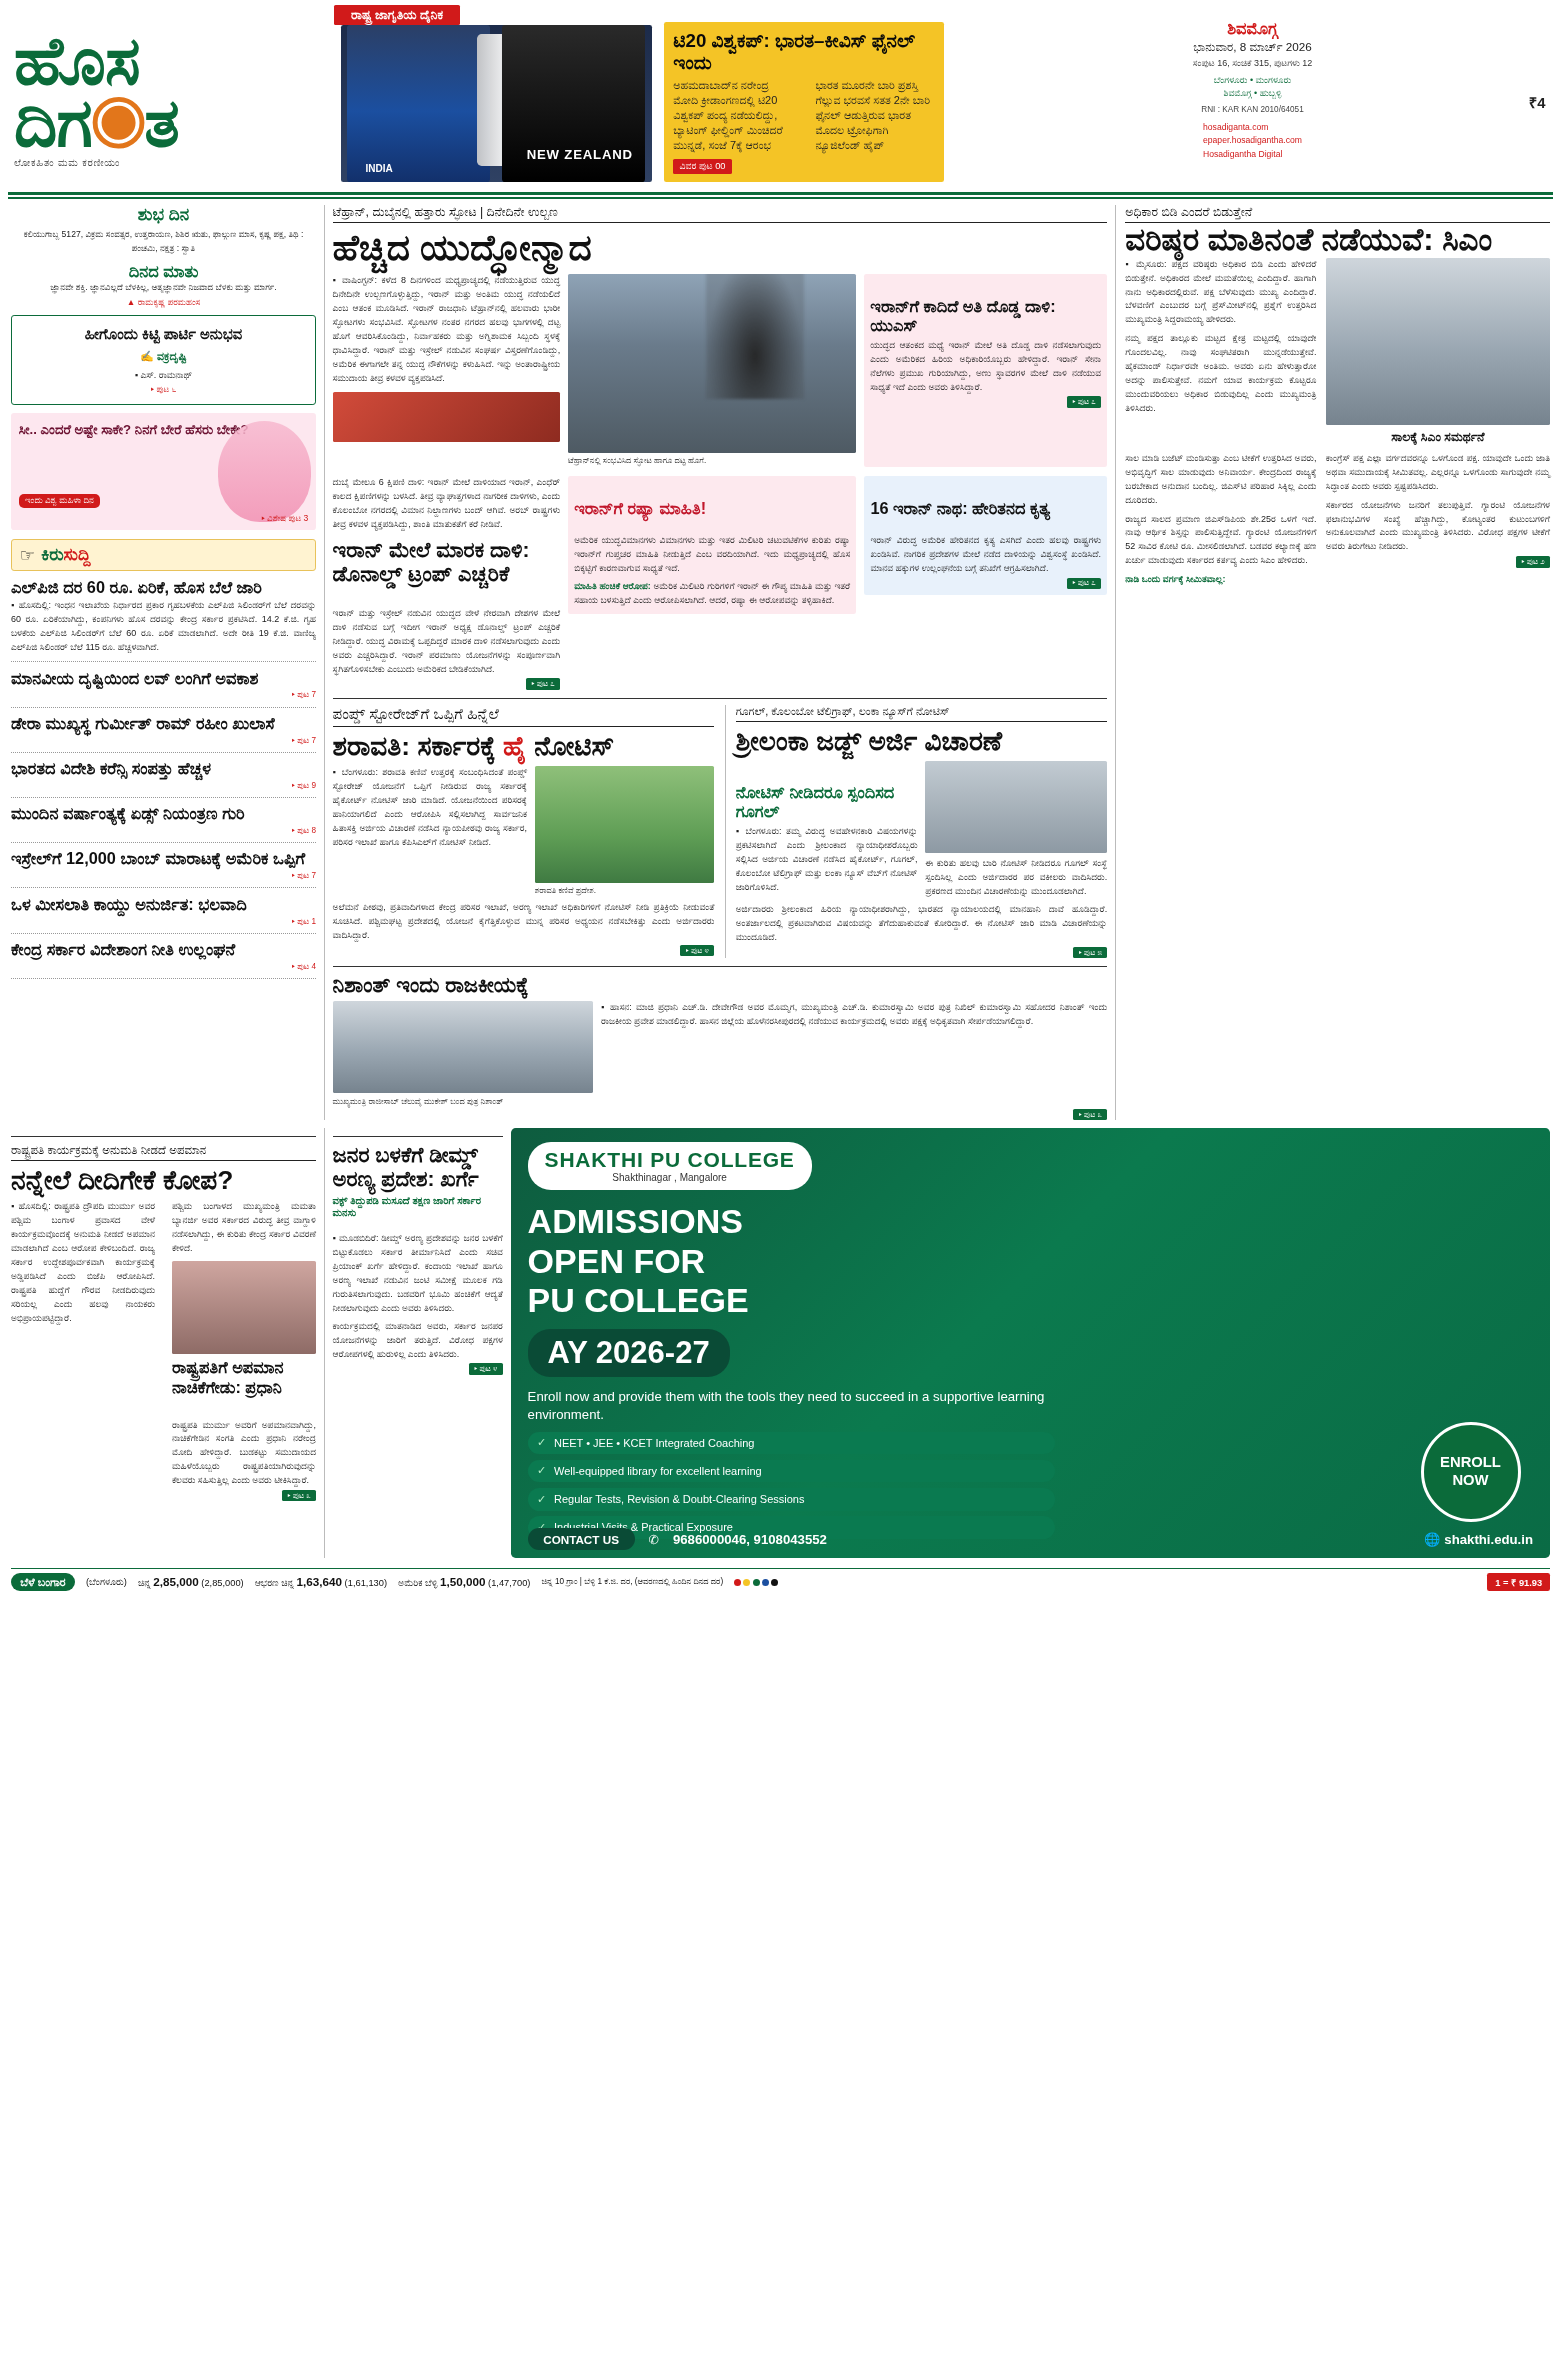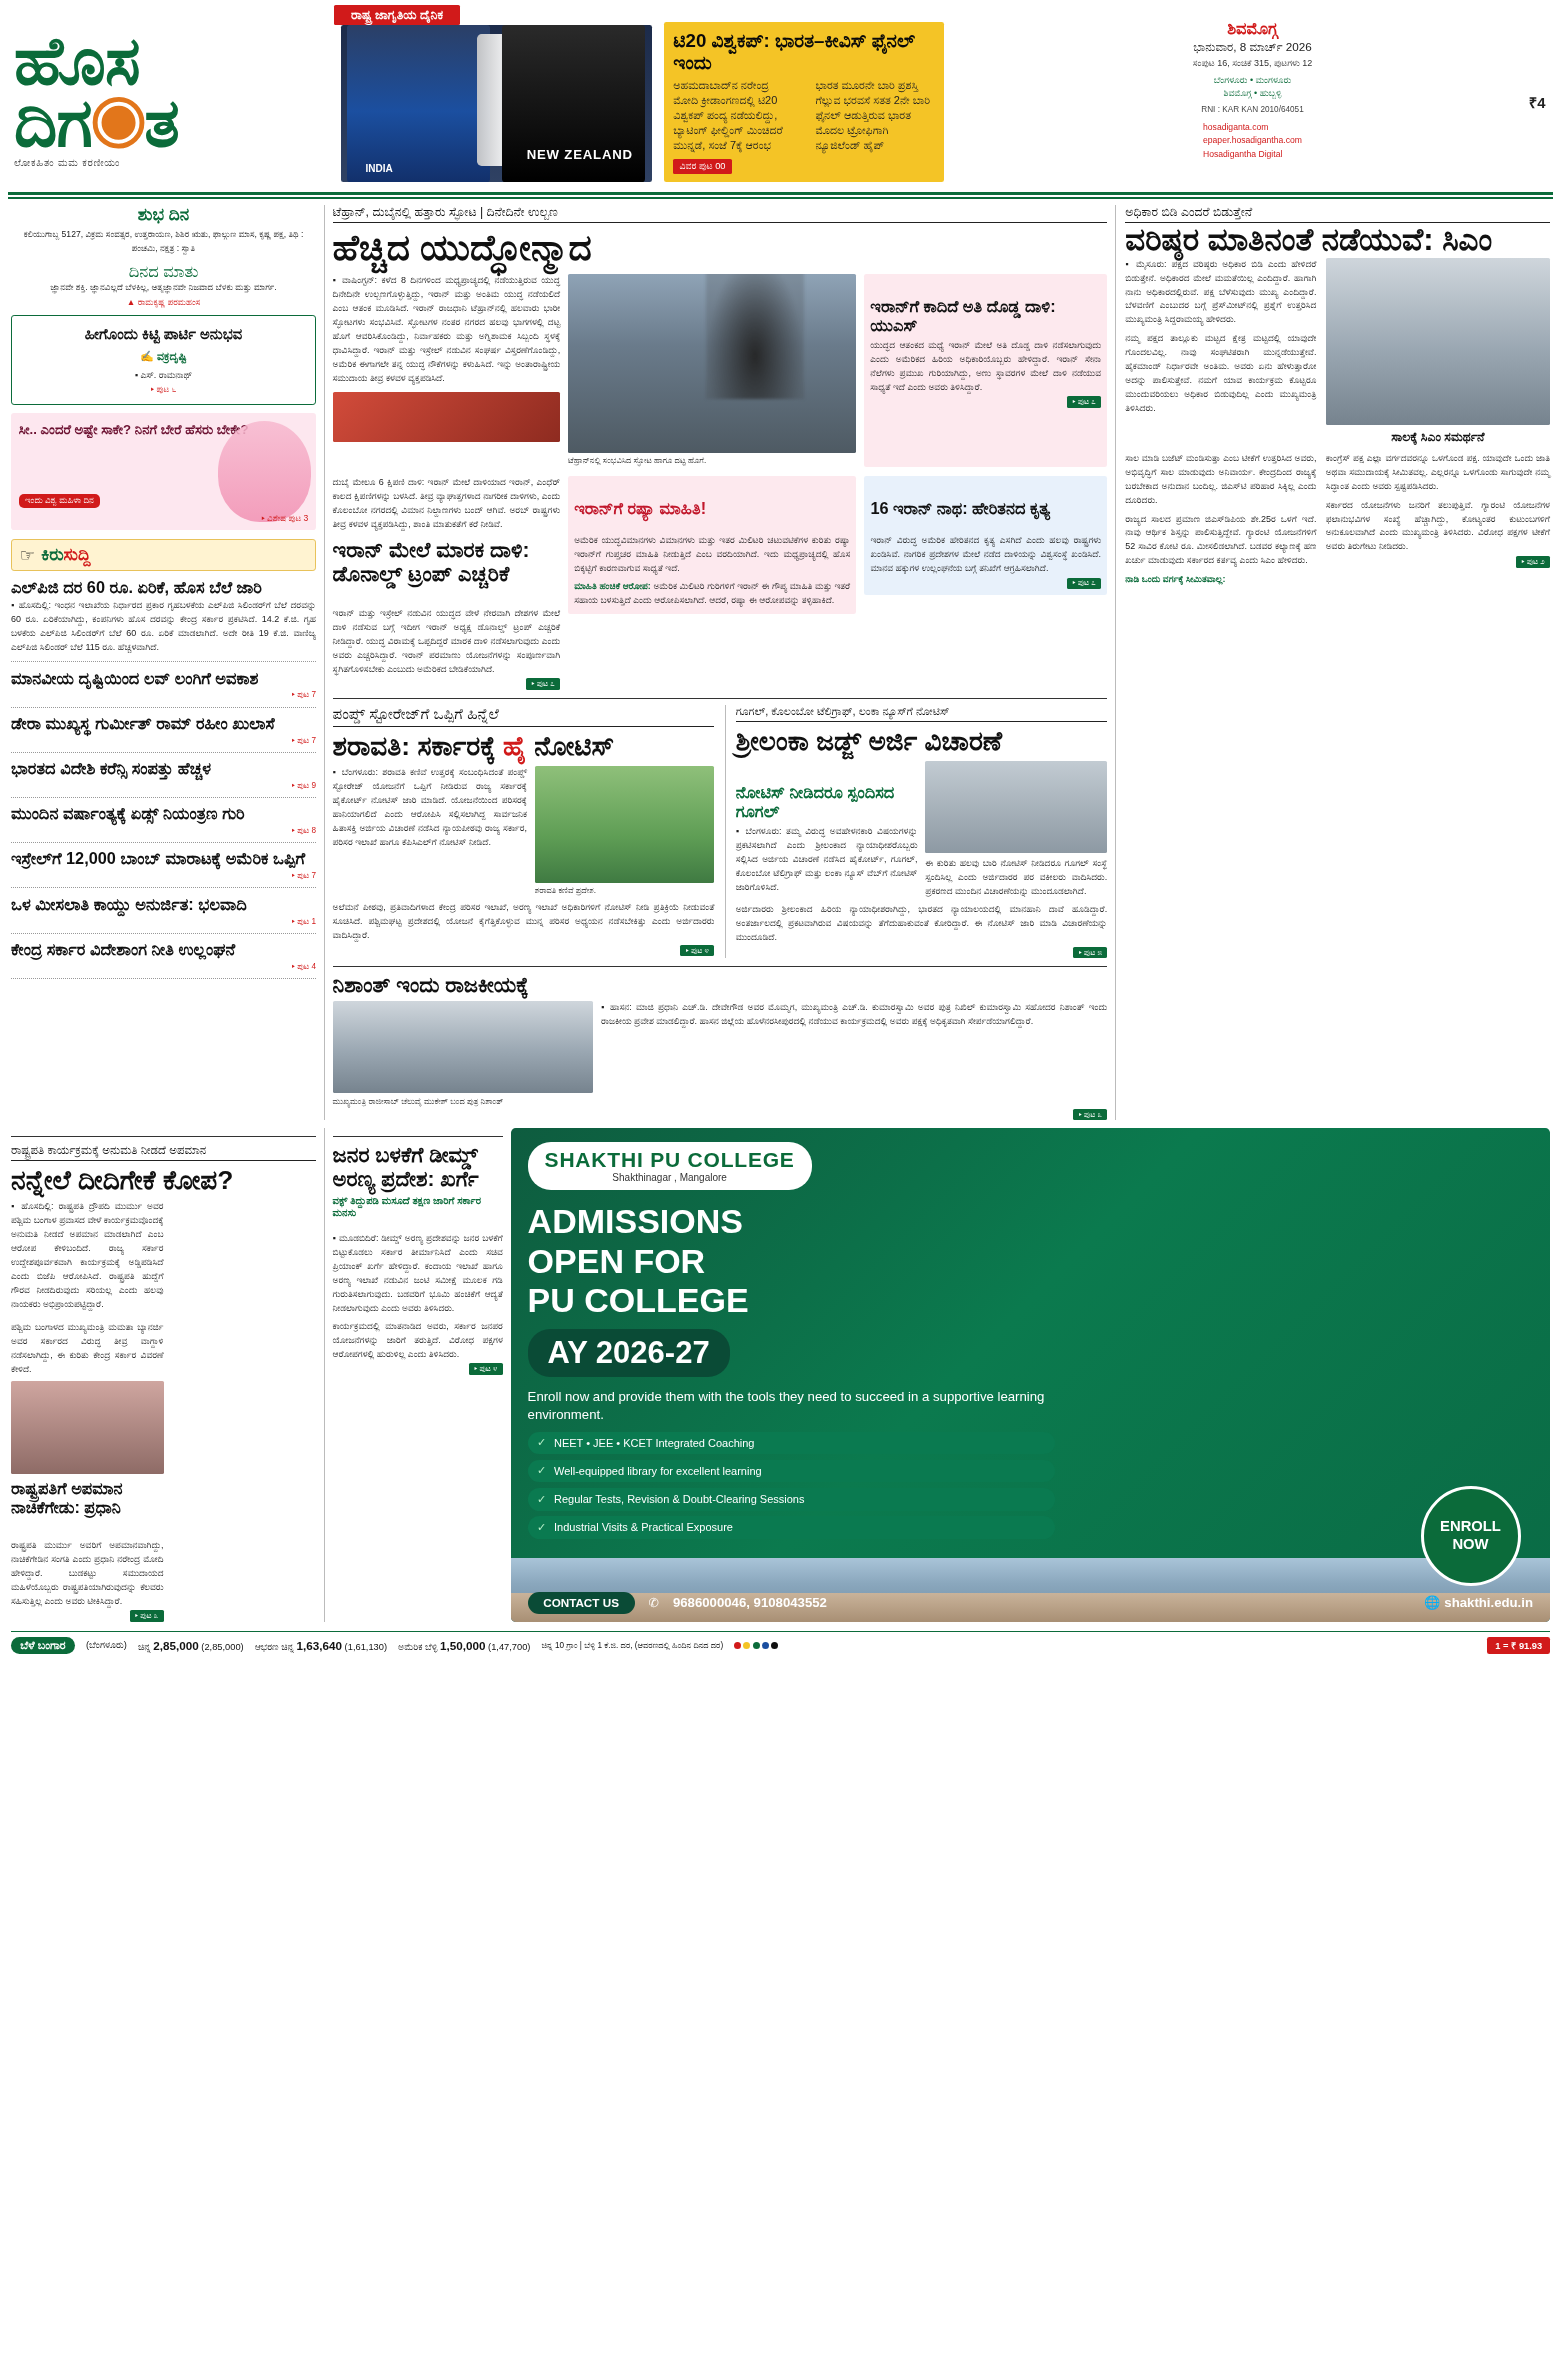--- a/index.html
+++ b/index.html
@@ -61,21 +61,21 @@
   .hl-md { font-size:21px; line-height:1.14;}
   .hl-sm { font-size:16.3px; line-height:1.18;}
   .body-txt { font-size:9px; line-height:1.55; text-align:justify; color:#1a1a1a;}
   .lead { font-weight:bold; color:#0b6b3a;}
   .more { color:#fff; background:#0b6b3a; font-size:7.8px; padding:0.8px 5.4px; border-radius:1.6px; float:right; margin-top:1.6px;}
 
   
   .shubha { text-align:center; }
   .shubha .t { color:#0b6b3a; font-size:17px; font-weight:bold; }
   .shubha .s { font-size:8.6px; line-height:1.6; margin-top:3.1px; color:#222;}
-  .dina { color:#0b6b3a; font-size:16.3px; font-weight:normal; margin-top:6.2px;}
+  .dina { color:#0b6b3a; font-size:16.3px; font-weight:bold; margin-top:6.2px;}
   .dina-s { font-size:8.6px; line-height:1.6; color:#222;}
   .author { font-size:8.6px; color:#d11a1a; margin-top:3.1px;}
   .quotebox { border:0.8px solid #0b6b3a; border-radius:3.1px; padding:9.3px 7.8px; margin-top:6.2px; text-align:center;}
   .quotebox .q { font-size:14.8px; font-weight:bold; line-height:1.3; color:#111;}
   .quotebox .src { font-size:11px; color:#0b6b3a; margin-top:6.2px; font-weight:bold;}
   .quotebox .by { font-size:9px; margin-top:6.2px; color:#222;}
   .quotebox .pg { font-size:8.6px; color:#d11a1a; margin-top:3.1px;}
   .pinkbox { margin-top:7.8px; background:#fde7ef; border-radius:3.1px; padding:7.8px; position:relative; min-height:117px;}
   .pinkbox .line { font-size:13.2px; font-weight:bold; line-height:1.35; color:#6b1030;}
   .pinkbox .tagred { position:absolute; left:7.8px; bottom:22px; background:#d11a1a; color:#fff; font-size:8.6px; padding:1.6px 6.2px; border-radius:5px;}
@@ -381,21 +381,21 @@
         </div>
       </div>
     </div>
   </div>
 
   <div class="grid" style="margin-top:7.8px;">
     <div class="col-left">
       <hr class="sep">
       <div class="kicker" style="font-size:11.7px;">ರಾಷ್ಟ್ರಪತಿ ಕಾರ್ಯಕ್ರಮಕ್ಕೆ ಅನುಮತಿ ನೀಡದೆ ಅಪಮಾನ</div>
       <h2 class="kan hl-lg">ನನ್ನೇಲೆ ದೀದಿಗೇಕೆ ಕೋಪ?</h2>
-      <div style="display:flex; gap:9px; margin-top:4.7px;flex-direction:column;">
+      <div style="display:flex; gap:17px; margin-top:4.7px;">
         <div style="width:50%;" class="body-txt">▪ ಹೊಸದಿಲ್ಲಿ: ರಾಷ್ಟ್ರಪತಿ ದ್ರೌಪದಿ ಮುರ್ಮು ಅವರ ಪಶ್ಚಿಮ ಬಂಗಾಳ ಪ್ರವಾಸದ ವೇಳೆ ಕಾರ್ಯಕ್ರಮವೊಂದಕ್ಕೆ ಅನುಮತಿ ನೀಡದೆ ಅಪಮಾನ ಮಾಡಲಾಗಿದೆ ಎಂಬ ಆರೋಪ ಕೇಳಿಬಂದಿದೆ. ರಾಜ್ಯ ಸರ್ಕಾರ ಉದ್ದೇಶಪೂರ್ವಕವಾಗಿ ಕಾರ್ಯಕ್ರಮಕ್ಕೆ ಅಡ್ಡಿಪಡಿಸಿದೆ ಎಂದು ಬಿಜೆಪಿ ಆರೋಪಿಸಿದೆ. ರಾಷ್ಟ್ರಪತಿ ಹುದ್ದೆಗೆ ಗೌರವ ನೀಡದಿರುವುದು ಸರಿಯಲ್ಲ ಎಂದು ಹಲವು ನಾಯಕರು ಅಭಿಪ್ರಾಯಪಟ್ಟಿದ್ದಾರೆ.</div>
         <div style="width:50%;">
           <div class="body-txt">ಪಶ್ಚಿಮ ಬಂಗಾಳದ ಮುಖ್ಯಮಂತ್ರಿ ಮಮತಾ ಬ್ಯಾನರ್ಜಿ ಅವರ ಸರ್ಕಾರದ ವಿರುದ್ಧ ತೀವ್ರ ವಾಗ್ದಾಳಿ ನಡೆಸಲಾಗಿದ್ದು, ಈ ಕುರಿತು ಕೇಂದ್ರ ಸರ್ಕಾರ ವಿವರಣೆ ಕೇಳಿದೆ.</div>
           <div class="ph" style="height:93px; margin-top:4.7px; background:linear-gradient(180deg,#cfa6a0,#8e6b66);"></div>
           <h4 class="kan hl-sm" style="margin-top:4.7px;">ರಾಷ್ಟ್ರಪತಿಗೆ ಅಪಮಾನ ನಾಚಿಕೆಗೇಡು: ಪ್ರಧಾನಿ</h4>
           <div class="body-txt" style="margin-top:3.1px;">ರಾಷ್ಟ್ರಪತಿ ಮುರ್ಮು ಅವರಿಗೆ ಅಪಮಾನವಾಗಿದ್ದು, ನಾಚಿಕೆಗೇಡಿನ ಸಂಗತಿ ಎಂದು ಪ್ರಧಾನಿ ನರೇಂದ್ರ ಮೋದಿ ಹೇಳಿದ್ದಾರೆ. ಬುಡಕಟ್ಟು ಸಮುದಾಯದ ಮಹಿಳೆಯೊಬ್ಬರು ರಾಷ್ಟ್ರಪತಿಯಾಗಿರುವುದನ್ನು ಕೆಲವರು ಸಹಿಸುತ್ತಿಲ್ಲ ಎಂದು ಅವರು ಟೀಕಿಸಿದ್ದಾರೆ.</div>
           <span class="more">▸ ಪುಟ ೩</span>
         </div>
       </div>
     </div>

